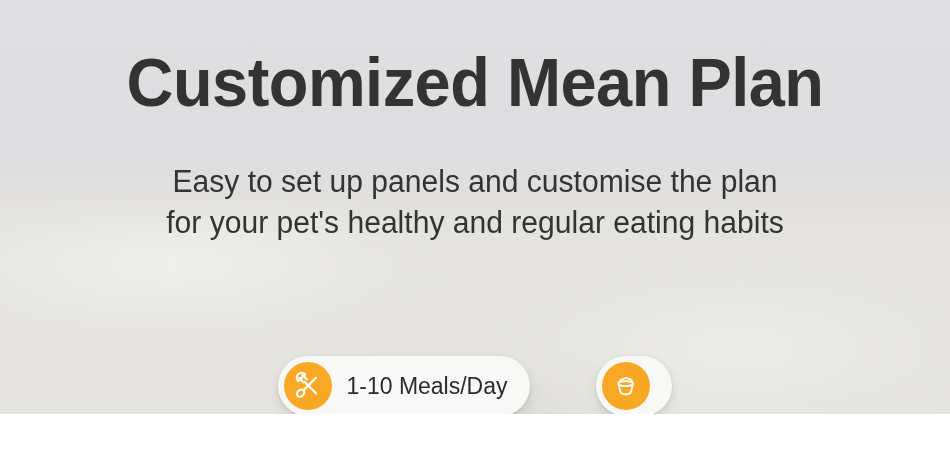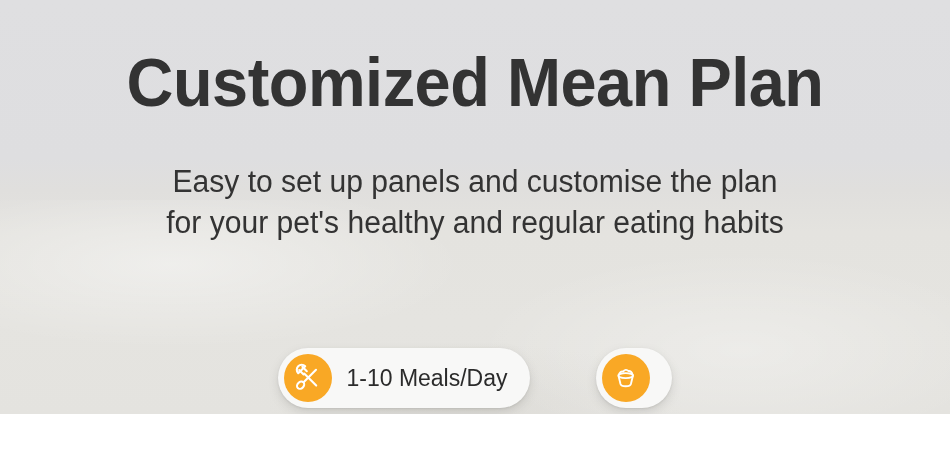--- a/index.html
+++ b/index.html
@@ -67,21 +67,21 @@
     line-height: 41px;
     font-weight: 400;
     color: #333333;
     transform: scaleX(0.97);
     transform-origin: center;
   }
 
   #badge-row {
     position: absolute;
     left: 0;
-    top: 348px;
+    top: 356px;
     width: 950px;
     display: flex;
     justify-content: center;
     align-items: center;
     gap: 66px;
     z-index: 3;
   }
 
   .badge {
     display: flex;

